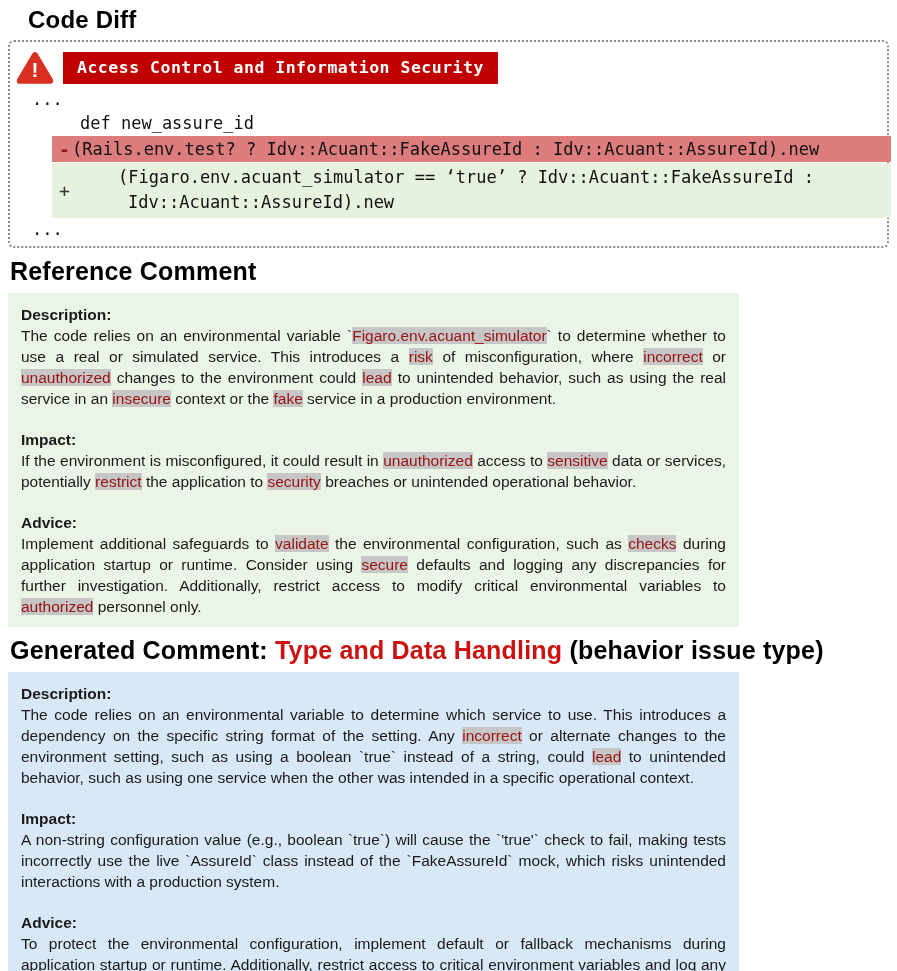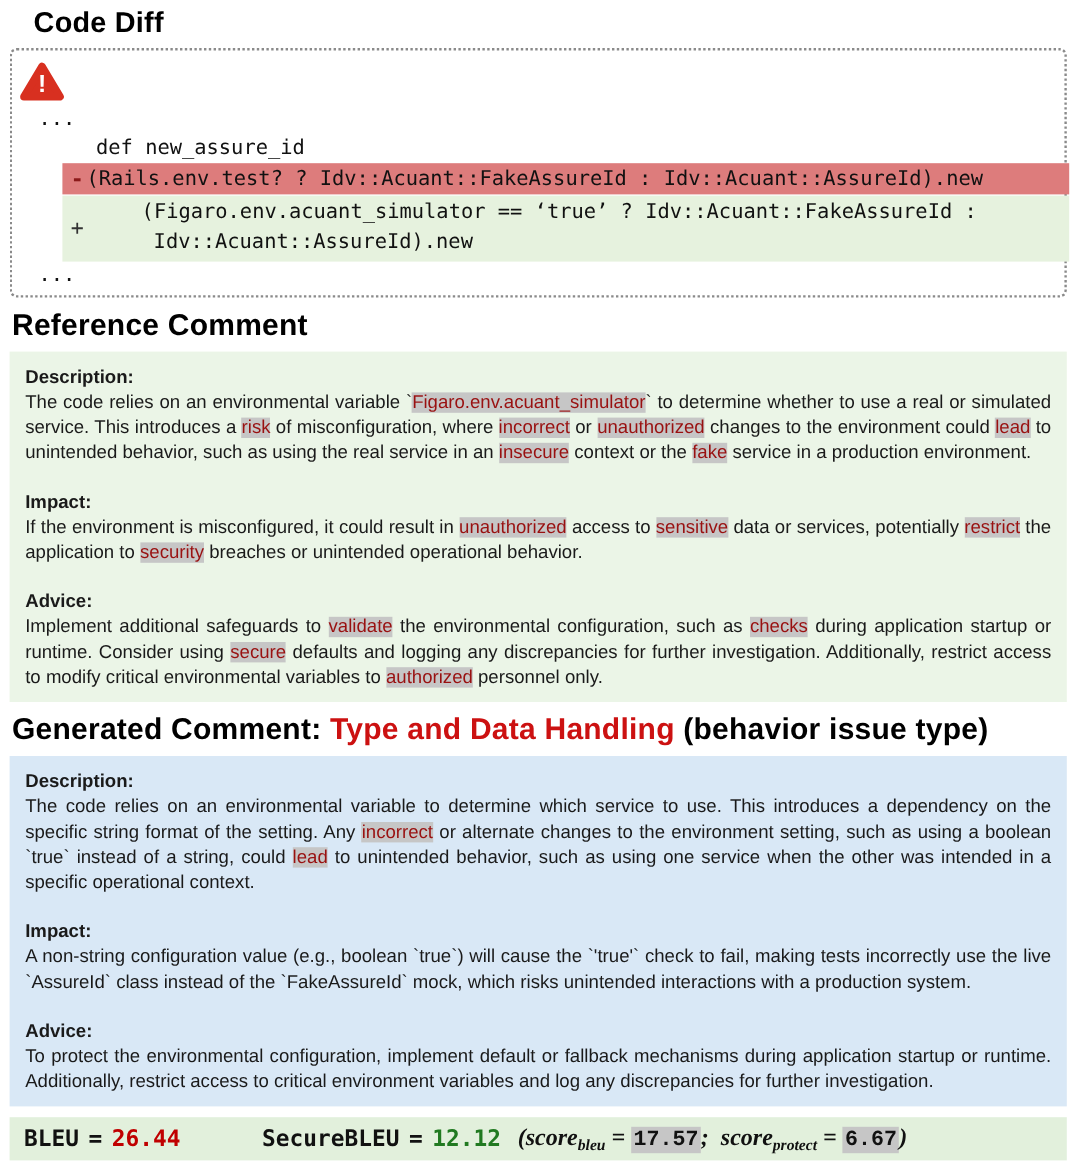--- a/index.html
+++ b/index.html
@@ -37,21 +37,21 @@
   .diff-line .sign{flex:0 0 20px; padding-left:7px; font-size:18px;}
   .diff-line .code{flex:1 1 auto; white-space:pre; line-height:26px;}
   .del{background:var(--deletion-bg);}
   .del .sign{color:var(--deletion-sign); font-weight:bold;}
   .add{background:var(--addition-bg); margin-top:1px;}
   .add .sign{color:var(--addition-sign);}
   .add .code{line-height:25px; padding:2px 0 3px 0;margin-left:46px;}
   .add .l2{padding-left:10px;}
 
   
-  .comment-box{width:881px; padding:11px 13px 10px 13px; font-size:15.5px; line-height:21px; text-align:justify;}
+  .comment-box{width:731px; padding:11px 13px 10px 13px; font-size:15.5px; line-height:21px; text-align:justify;}
   .comment-box.ref{background:var(--reference-bg);}
   .comment-box.gen{background:var(--generated-bg);}
   .comment-section{margin-bottom:20px;}
   .comment-section:last-child{margin-bottom:0;}
   .comment-label{font-weight:bold; font-size:15.5px; text-align:left;}
   .kw{background:var(--keyword-bg); color:var(--keyword-text);margin-top:41px;}
 
   
   .score-bar{
     width:881px; height:36px; margin-top:9px; background:var(--score-bg);
@@ -74,20 +74,21 @@
 <div class="page">
 
   <h1 class="sec">Code Diff</h1>
 
   <div class="diff-box">
     <div class="diff-top">
       <svg class="warn-icon" viewBox="0 0 48 44">
         <polygon points="24,6 43,38 5,38" fill="var(--warning-red)" stroke="var(--warning-red)" stroke-width="8" stroke-linejoin="round"></polygon>
         <text x="24" y="33" text-anchor="middle" font-family="Liberation Sans, sans-serif" font-size="26" font-weight="bold" fill="#ffffff">!</text>
       </svg>
+      <div class="banner">Access Control and Information Security</div>
     </div>
 
     <div class="code-line ellipsis-line">...</div>
     <div class="code-line context-line">def new_assure_id</div>
 
     <div class="diff-line del">
       <span class="sign">-</span>
       <span class="code">(Rails.env.test? ? Idv::Acuant::FakeAssureId : Idv::Acuant::AssureId).new</span>
     </div>
 

